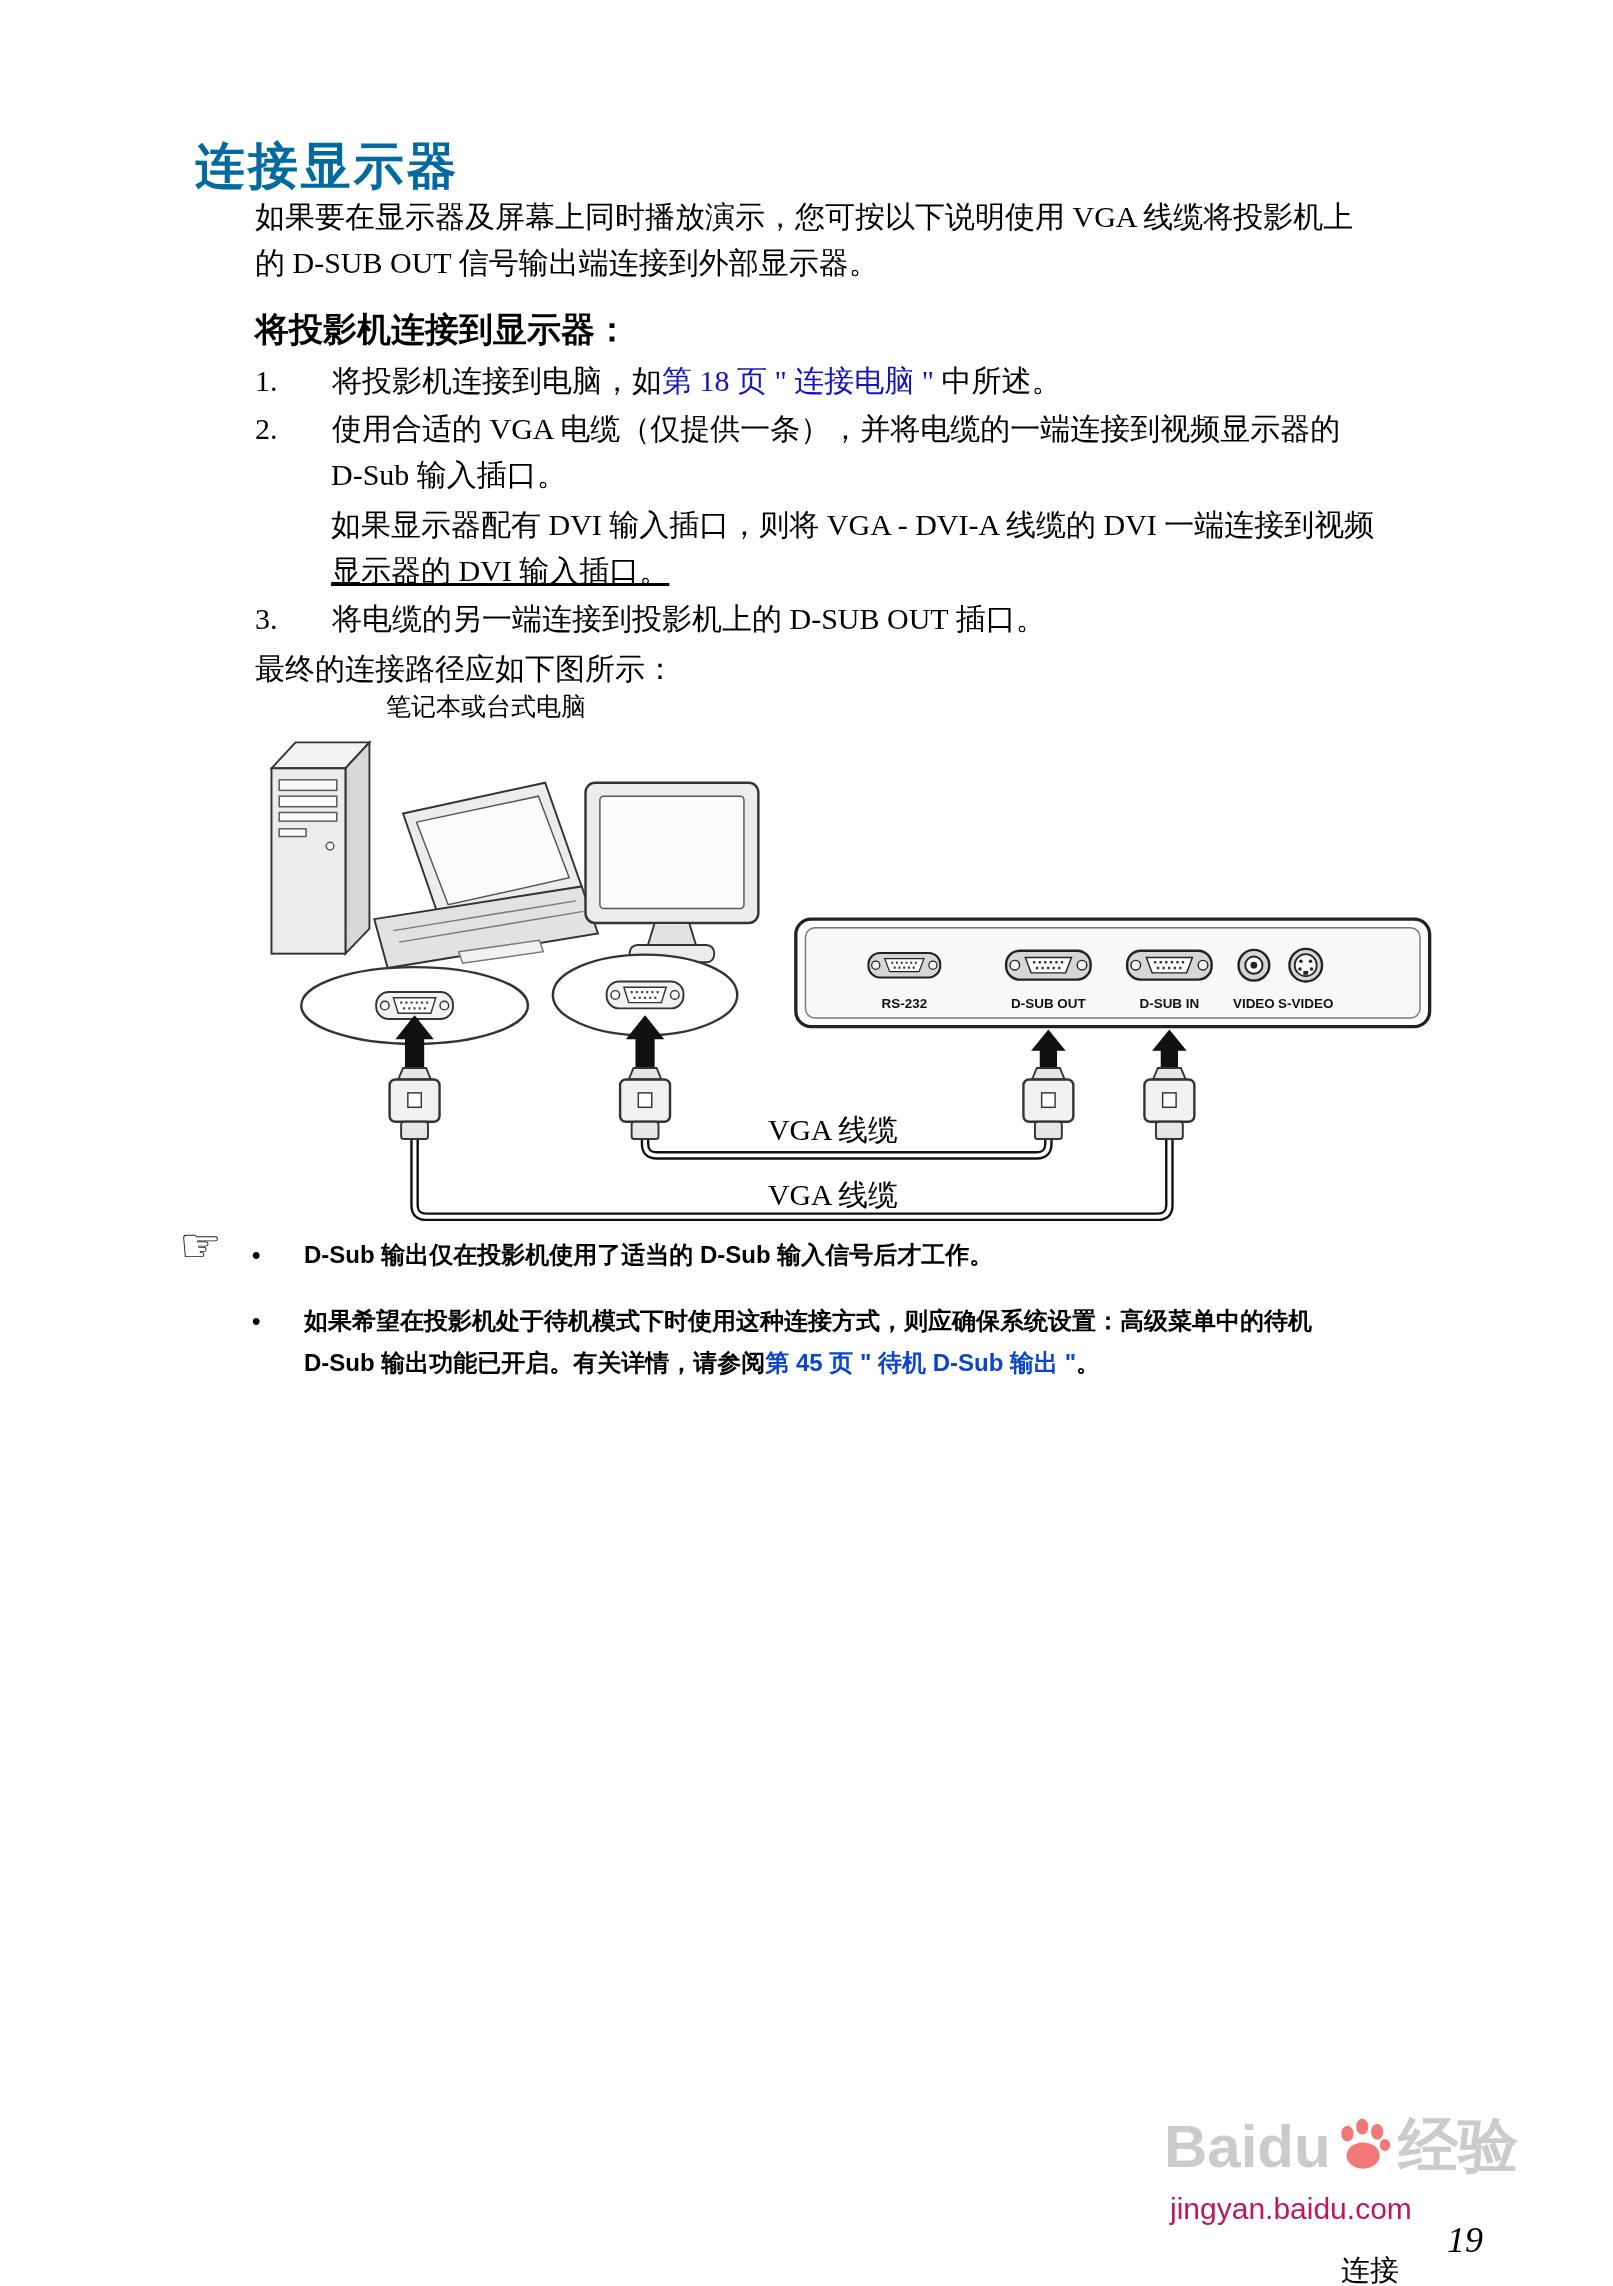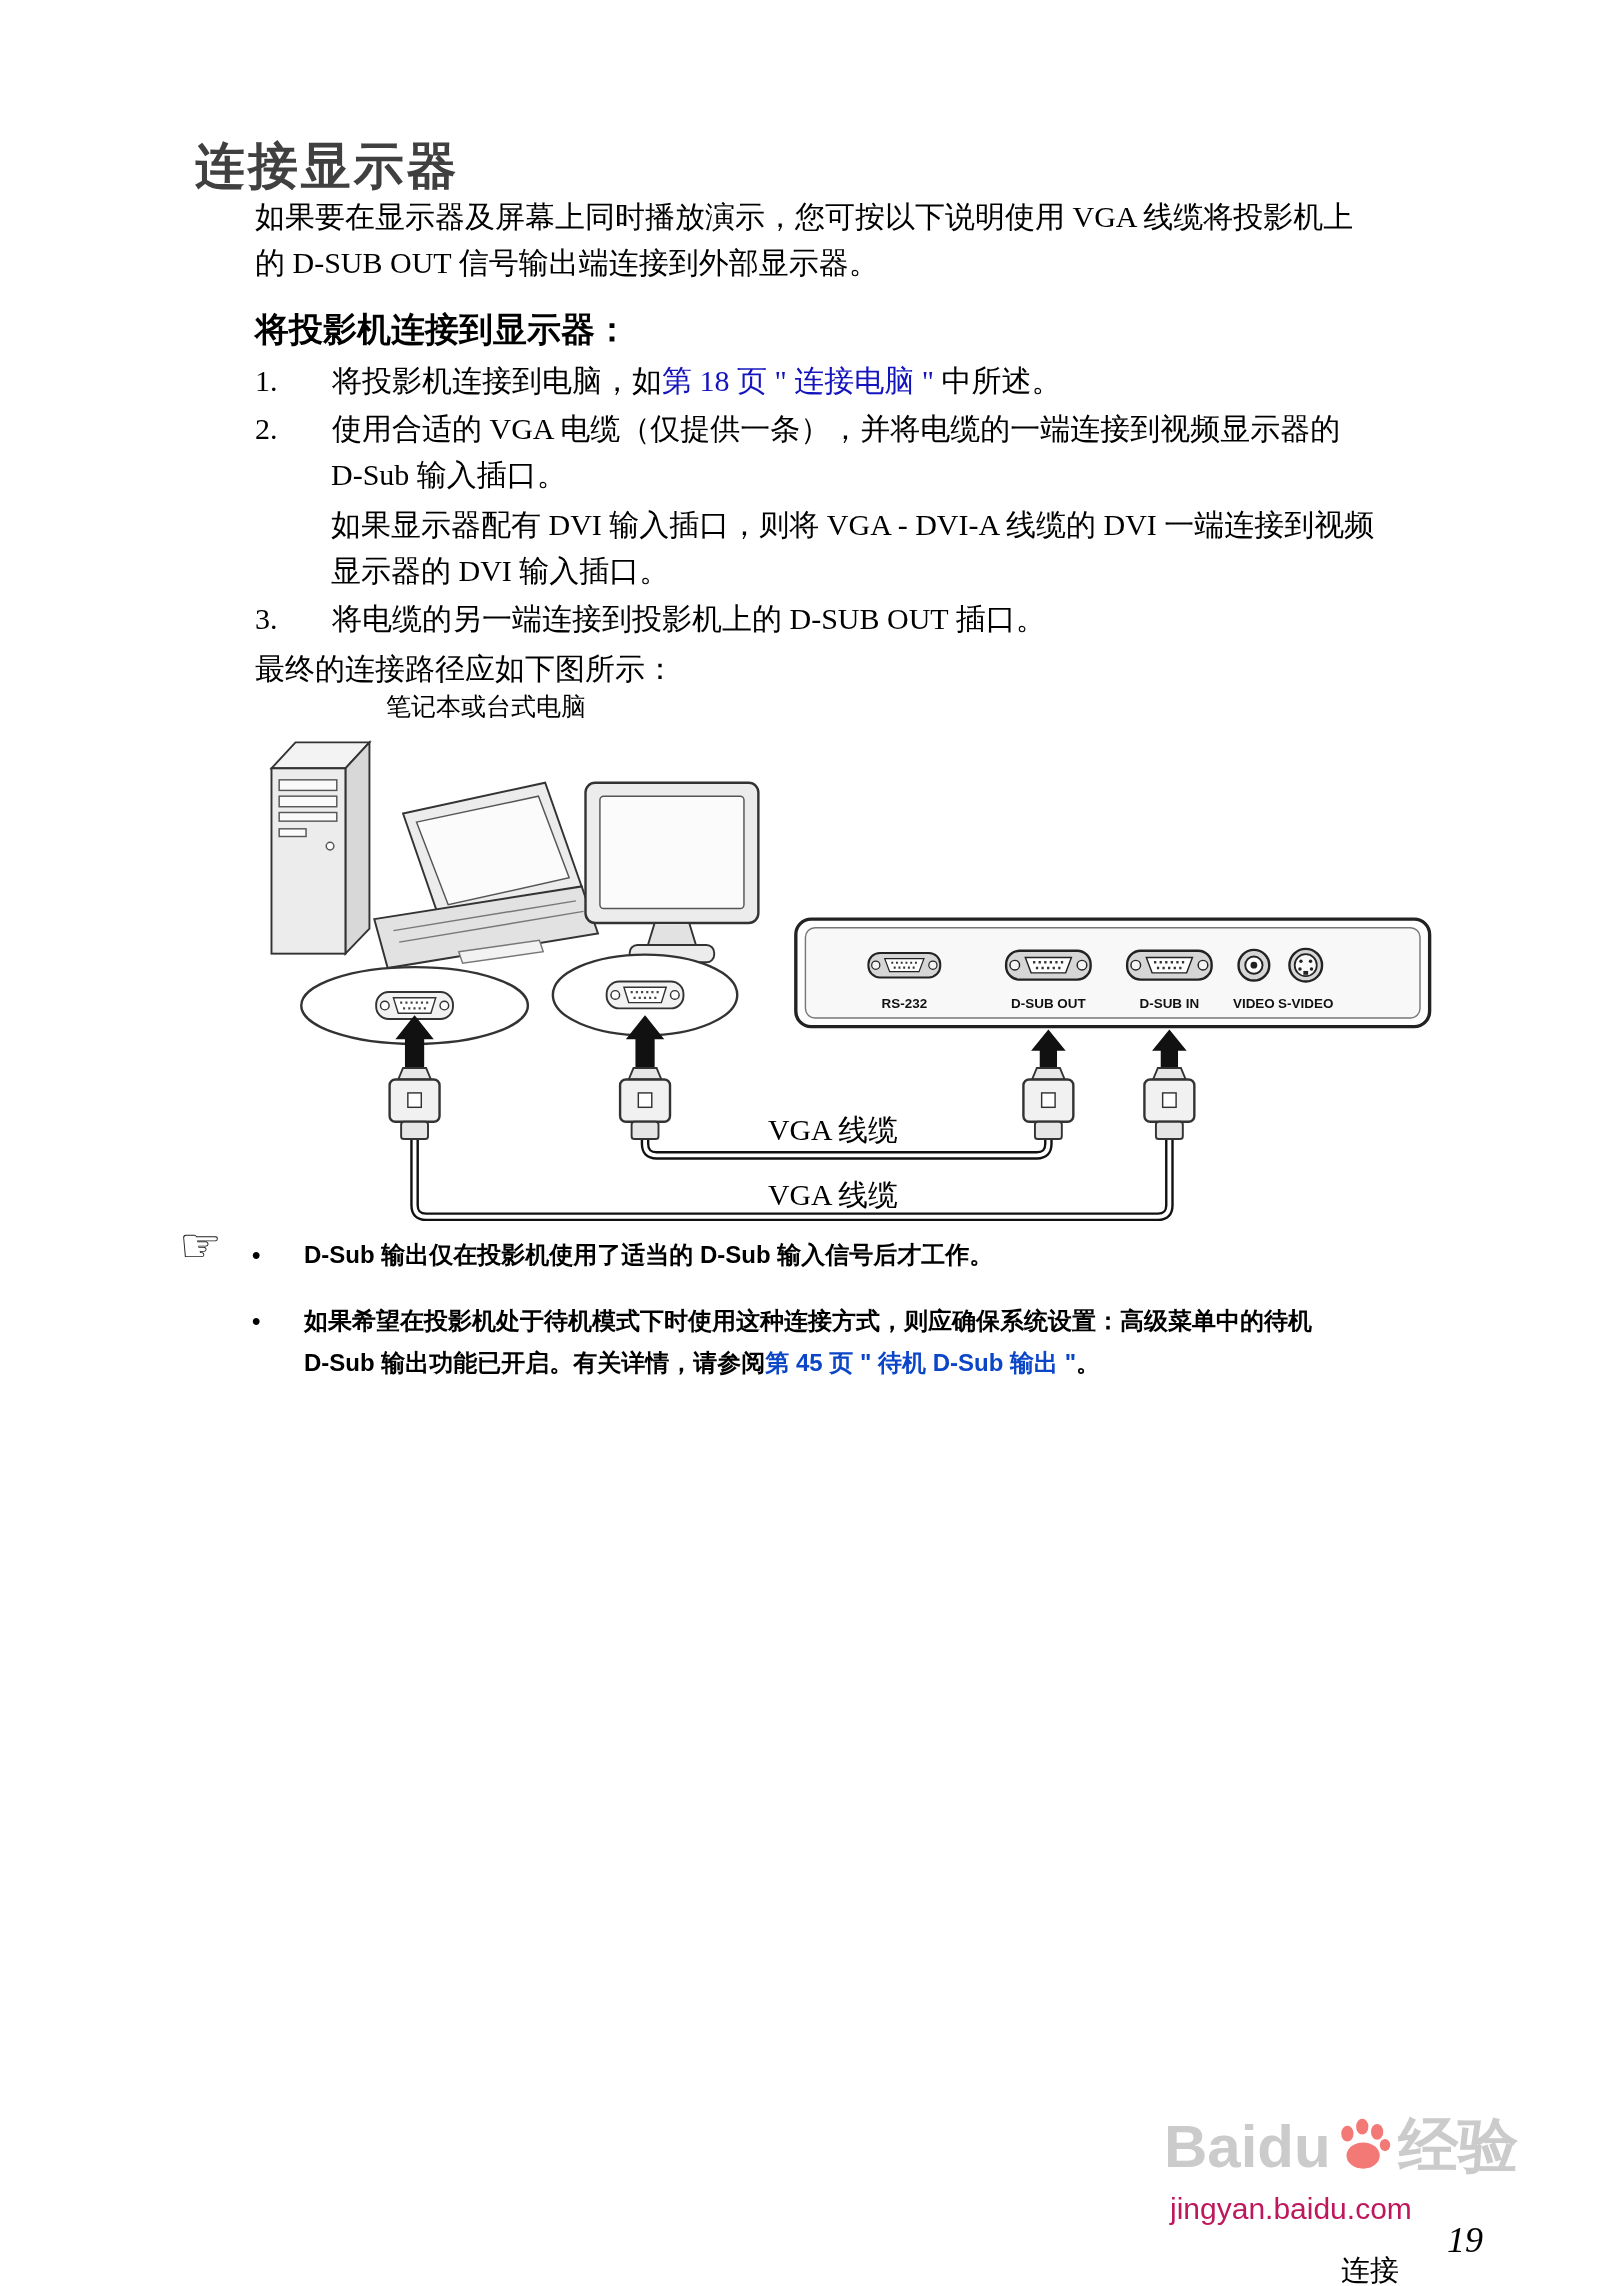--- a/index.html
+++ b/index.html
@@ -4,21 +4,21 @@
 <style>
   * { margin:0; padding:0; box-sizing:border-box; }
   html,body { background:#ffffff; }
   body {
     width:1614px; height:2286px; position:relative; overflow:hidden;
     font-family:"Liberation Serif","DejaVu Serif",serif; color:#000;
   }
   .abs { position:absolute; white-space:nowrap; }
   .title {
     font-family:"Liberation Sans","DejaVu Sans",sans-serif;
-    font-weight:bold; font-size:50px; letter-spacing:2.9px; color:#404040;
+    font-weight:bold; font-size:50px; letter-spacing:2.9px; color:#0369a1;
   }
   .body  { font-size:30px; }
   .h2 {
     font-family:"Liberation Sans","DejaVu Sans",sans-serif;
     font-weight:bold; font-size:34px;text-align:center;
   }
   .num { display:inline-block; width:77px; }
   a.xref  { color:#1414be; text-decoration:none; cursor:pointer; }
   a.xref2 { color:#0c46c8; text-decoration:none; cursor:pointer; }
   .note {
@@ -51,21 +51,21 @@
 
 <div class="abs body" style="left:255px; top:361px;">
   <span class="num">1.</span><span>将投影机连接到电脑，如</span><a class="xref">第 18 页 " 连接电脑 "</a><span> 中所述。</span>
 </div>
 
 <div class="abs body" style="left:255px; top:409px;">
   <span class="num">2.</span><span>使用合适的 VGA 电缆（仅提供一条），并将电缆的一端连接到视频显示器的</span>
 </div>
 <div class="abs body" style="left:331px; top:455px;">D-Sub 输入插口。</div>
 <div class="abs body" style="left:331px; top:505px;">如果显示器配有 DVI 输入插口，则将 VGA - DVI-A 线缆的 DVI 一端连接到视频</div>
-<div class="abs body" style="left:331px; top:551px;">显示器的 DVI 输入插口。</div>
+<div class="abs body" style="left:331px; top:551px;text-decoration:underline;">显示器的 DVI 输入插口。</div>
 
 <div class="abs body" style="left:255px; top:599px;">
   <span class="num">3.</span><span>将电缆的另一端连接到投影机上的 D-SUB OUT 插口。</span>
 </div>
 
 <div class="abs body" style="left:255px; top:649px;">最终的连接路径应如下图所示：</div>
 
 <div class="abs complabel" style="left:338px; top:690px;">笔记本或台式电脑</div>
 
 <svg class="abs" style="left:259px; top:725px;" width="1210" height="538" viewBox="0 0 1260 560">

